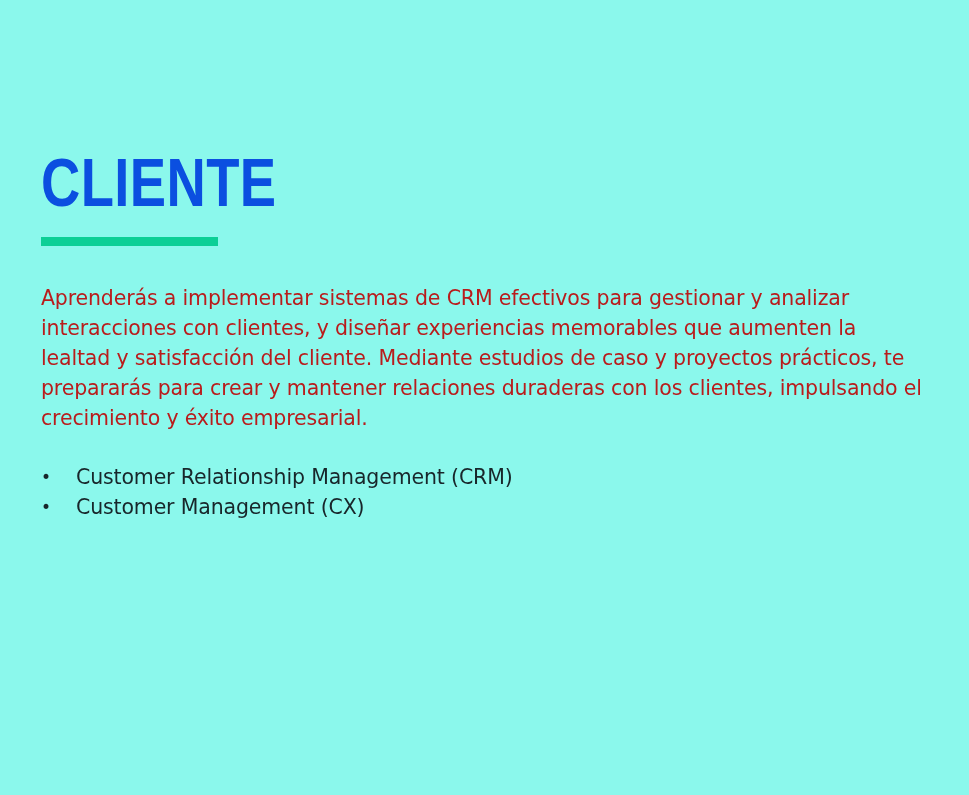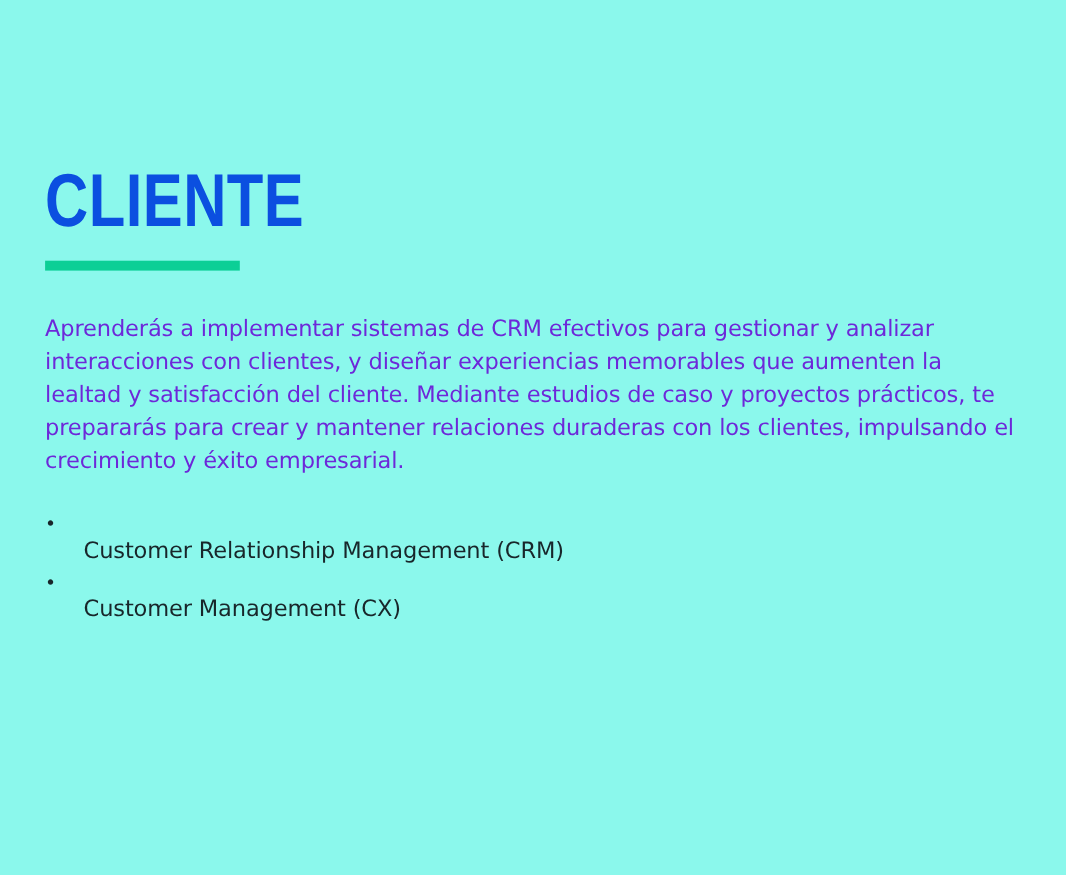--- a/index.html
+++ b/index.html
@@ -44,21 +44,21 @@
     height: 9px;
     background: #0ccf96;
     margin-top: 21px;
   }
   .body-copy {
     margin: 0;
     padding-top: 37px;
     font-family: "DejaVu Sans", sans-serif;
     font-size: 20.5px;
     line-height: 30px;
-    color: #6d28d9;
+    color: #b91c1c;
     font-weight: 400;
     letter-spacing: -0.15px;
     max-width: 890px;
     text-align: left;
   }
   .bullet-list {
     list-style: none;
     margin: 0;
     padding: 0;
     padding-top: 29px;
@@ -74,21 +74,20 @@
   }
   .bullet-marker {
     flex: 0 0 auto;
     width: 35px;
     color: #18262a;
     font-size: 17px;
     line-height: 30px;
   }
   .bullet-text {
     flex: 1 1 auto;
-    margin-top: 23px;
   }
 </style>
 </head>
 <body>
 
 <div class="slide">
   <div class="content">
 
     <h1 class="slide-title">CLIENTE</h1>
 

